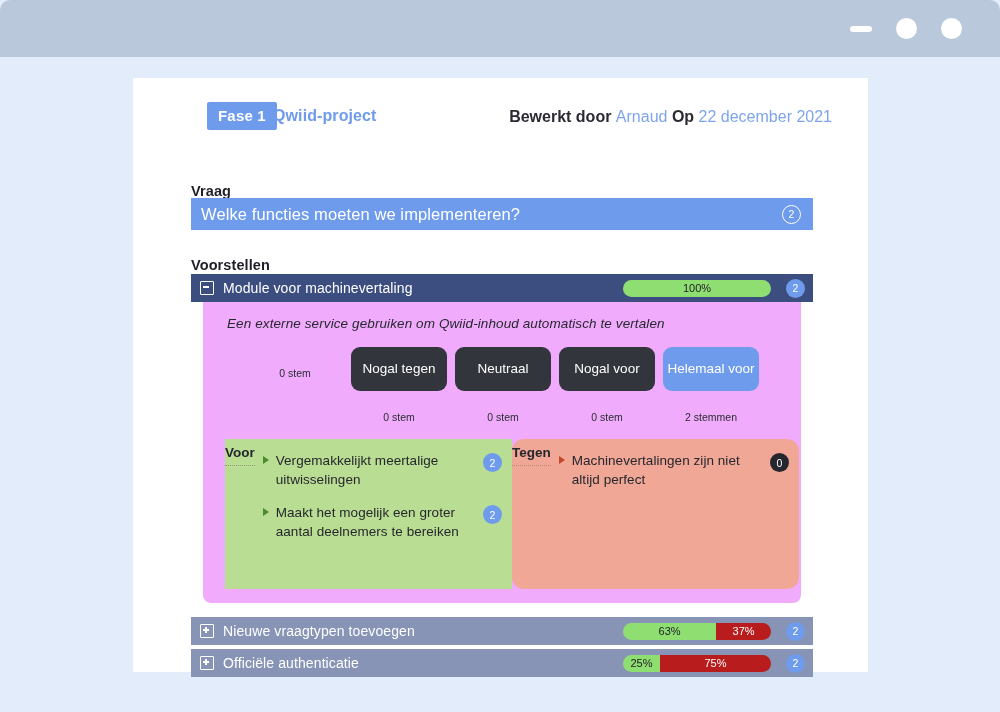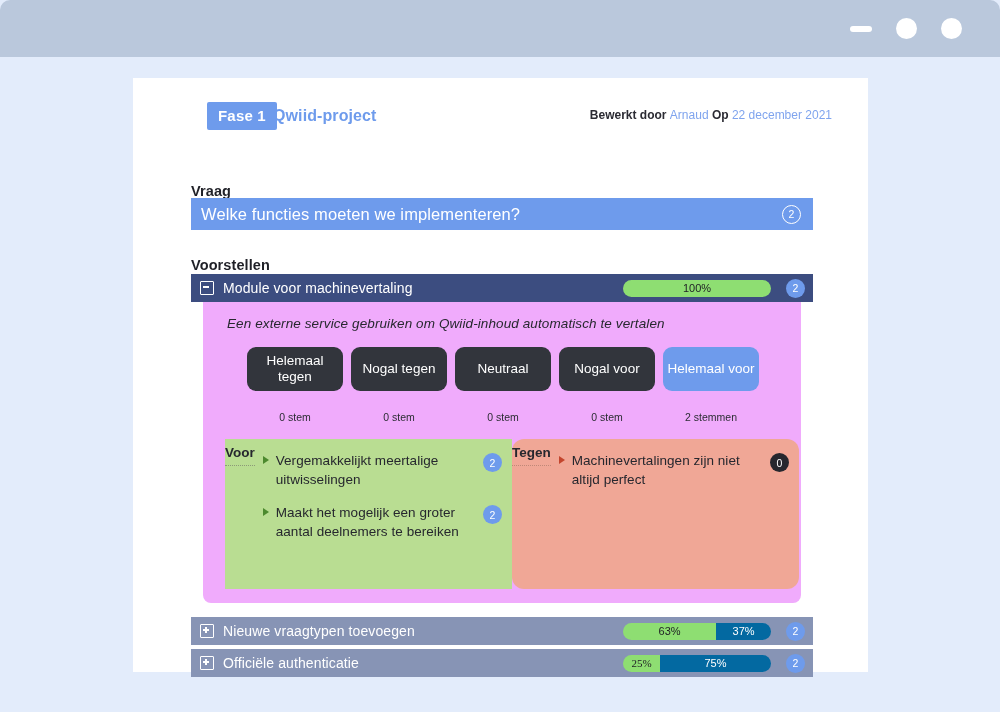--- a/index.html
+++ b/index.html
@@ -80,21 +80,21 @@
     position: absolute;
     left: 66px; top: 5px;
     color: #6e9bec;
     font-size: 16px;
     font-weight: 700;
     letter-spacing: .1px;
   }
   #edited-info {
     position: absolute;
     right: 0; top: 6px;
-    font-size: 12px;
+    font-size: 16px;
     font-weight: 700;
     color: #2b2b33;
     white-space: nowrap;
   }
   #edited-info .soft {
     color: #7fa4ee;
     font-weight: 400;
   }
 
   
@@ -203,21 +203,21 @@
     align-items: center;
     justify-content: center;
     font-size: 11px;
     height: 100%;
   }
   .bar-pro {
     background: #8ede72;
     color: #1e1e24;
   }
   .bar-con {
-    background: #0369a1;
+    background: #b91c1c;
     color: #ffffff;
   }
 
   .prop-votes {
     width: 19px; height: 19px;
     border-radius: 50%;
     background: #6e9bec;
     color: #ffffff;
     font-size: 10.5px;
     display: flex;
@@ -392,21 +392,20 @@
           <div class="prop-title">Module voor machinevertaling</div>
           <div class="prop-bar">
             <div class="bar-seg bar-pro" style="width: 100%;">100%</div>
           </div>
           <div class="prop-votes">2</div>
         </div>
         <div class="prop-body">
           <div class="prop-desc">Een externe service gebruiken om Qwiid-inhoud automatisch te vertalen</div>
           <div class="stance-row">
             <div class="stance">
-              <div class="stance-btn">Helemaal tegen</div>
               <div class="stance-count">0 stem</div>
             </div>
             <div class="stance">
               <div class="stance-btn">Nogal tegen</div>
               <div class="stance-count">0 stem</div>
             </div>
             <div class="stance">
               <div class="stance-btn">Neutraal</div>
               <div class="stance-count">0 stem</div>
             </div>
@@ -457,21 +456,21 @@
             <div class="bar-seg bar-con" style="width: 37%;">37%</div>
           </div>
           <div class="prop-votes">2</div>
         </div>
       </div>
       <div class="proposal">
         <div class="prop-header closed">
           <div class="toggle-icon plus"></div>
           <div class="prop-title">Officiële authenticatie</div>
           <div class="prop-bar">
-            <div class="bar-seg bar-pro" style="width: 25%; font-family: Liberation Serif, serif;">25%</div>
+            <div class="bar-seg bar-pro" style="width: 25%;">25%</div>
             <div class="bar-seg bar-con" style="width: 75%;">75%</div>
           </div>
           <div class="prop-votes">2</div>
         </div>
       </div>
     </div>
 
 </div>
 
 </body></html>

